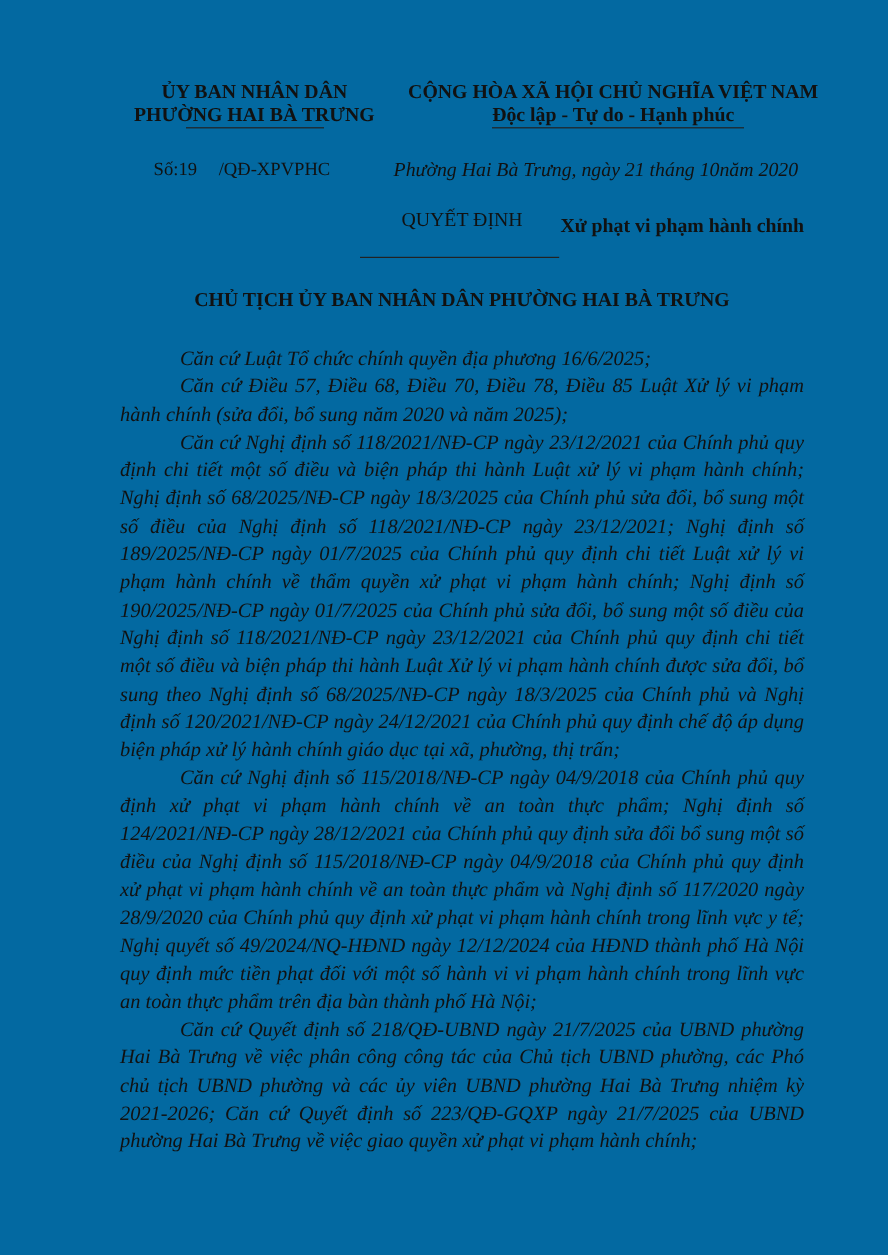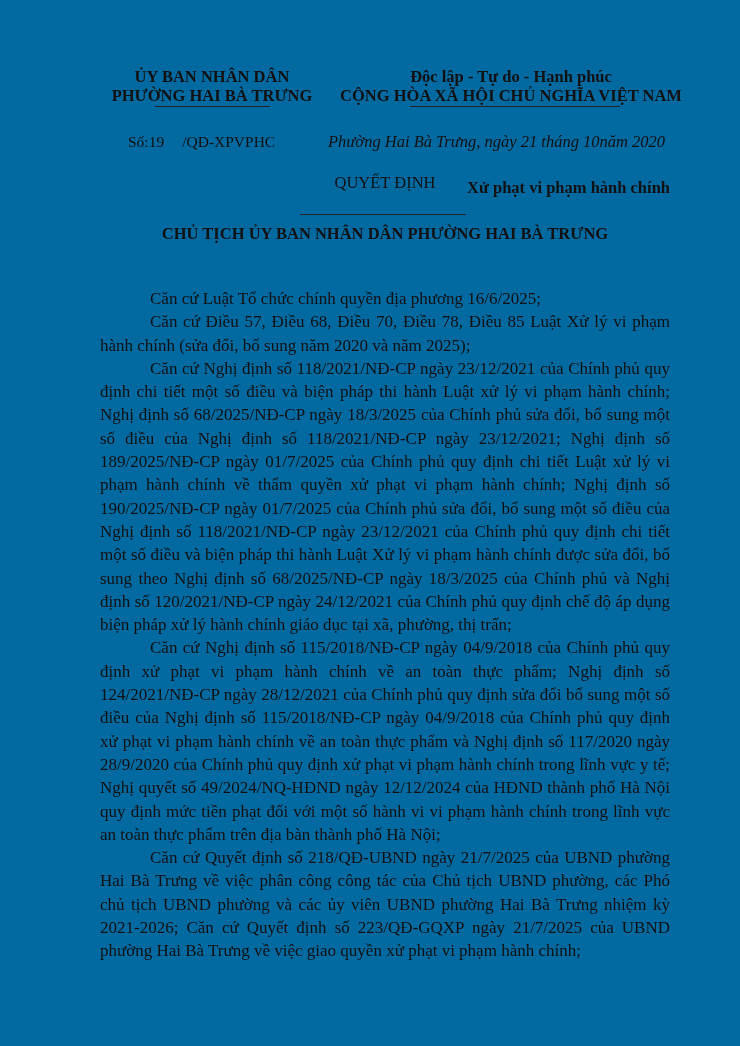--- a/index.html
+++ b/index.html
@@ -40,45 +40,45 @@
     }
     .subtitle {
       position: absolute; left: 100px; top: 178px; width: 570px; text-align: right;
       font-weight: bold; font-size: 16.5px; line-height: 20px;
     }
     .ul-subtitle {
       position: absolute; left: 300px; top: 214px; width: 166px; height: 0;
       border-top: 1.3px solid #222;
     }
     .authority {
-      position: absolute; left: 100px; top: 224px; width: 570px; text-align: center;
+      position: absolute; left: 100px; top: 240px; width: 570px; text-align: center;
       font-weight: bold; font-size: 16.5px; line-height: 20px;
     }
     .body-text {
       position: absolute; left: 100px; top: 287px; width: 570px;
-      font-size: 17px; line-height: 23.3px;
+      font-style: italic; font-size: 17px; line-height: 23.3px;
     }
     .body-text p {
       margin: 0; text-indent: 50px; text-align: justify;
     }
   </style>
 </head>
 <body>
 
 <div class="page">
 
   <div class="hdr-left">
     <div class="hdr-line">ỦY BAN NHÂN DÂN</div>
     <div class="hdr-line">PHƯỜNG HAI BÀ TRƯNG</div>
   </div>
   <div class="ul-left"></div>
 
   <div class="hdr-right">
+    <div class="hdr-line">CỘNG HÒA XÃ HỘI CHỦ NGHĨA VIỆT NAM</div>
     <div class="hdr-line">Độc lập - Tự do - Hạnh phúc</div>
-    <div class="hdr-line">CỘNG HÒA XÃ HỘI CHỦ NGHĨA VIỆT NAM</div>
   </div>
   <div class="ul-right"></div>
 
   <div class="so-line">
     <span>Số:19</span><span class="so-code">/QĐ-XPVPHC</span>
   </div>
   <div class="date-line">Phường Hai Bà Trưng, ngày 21 tháng 10năm 2020</div>
 
   <div class="title">QUYẾT ĐỊNH</div>
   <div class="subtitle">Xử phạt vi phạm hành chính</div>

